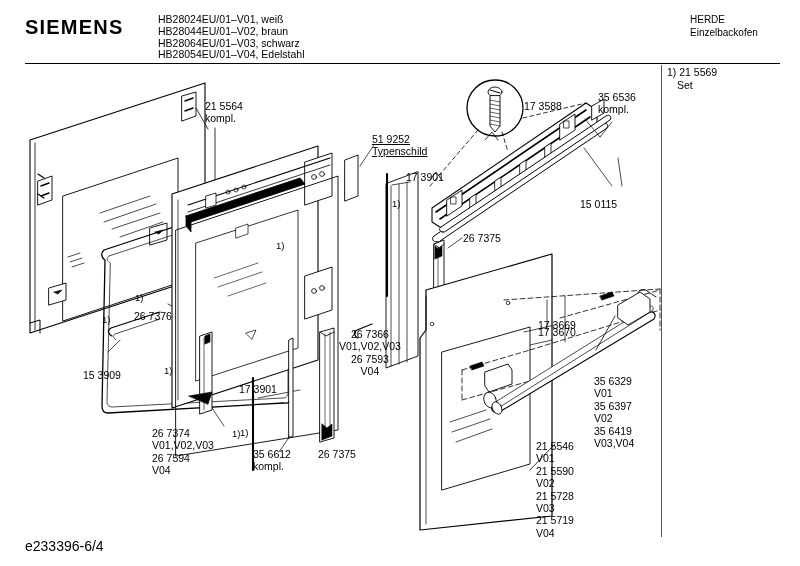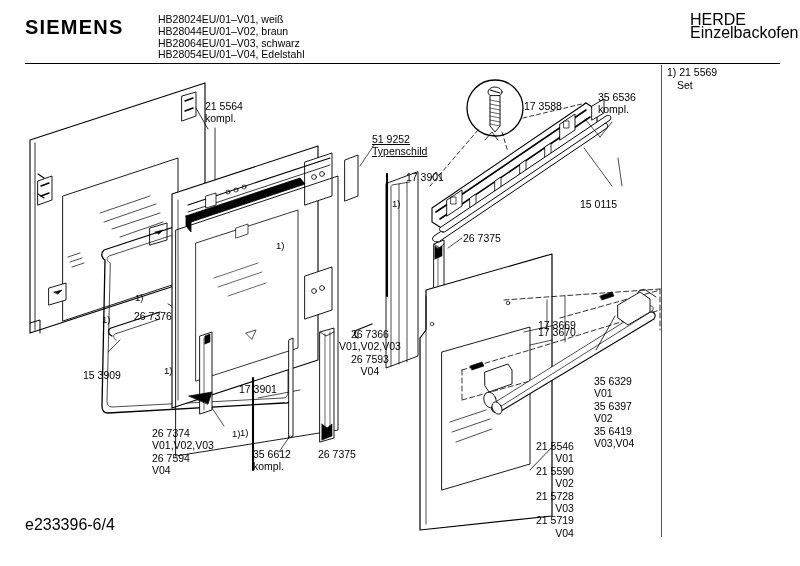--- a/index.html
+++ b/index.html
@@ -5,32 +5,32 @@
   html,body{margin:0;padding:0;background:#fff;}
   body{width:800px;height:566px;position:relative;overflow:hidden;
        font-family:"Liberation Sans",sans-serif;color:#000;}
   #sheet{position:absolute;left:0;top:0;width:800px;height:506px;padding-left:19px;}
 
   .brand{position:absolute;left:25px;top:16px;font-size:20px;font-weight:bold;
          letter-spacing:1.2px;font-family:"Liberation Sans",sans-serif;}
   .modellist{position:absolute;left:158px;top:14px;font-size:10.5px;line-height:11.8px;}
   .modellist div{white-space:nowrap;}
 
-  .herde{position:absolute;left:690px;top:14px;font-size:16px;line-height:12.5px;}
+  .herde{position:absolute;left:690px;top:14px;font-size:10px;line-height:12.5px;}
   .herde div{white-space:nowrap;}
 
   .hrule{position:absolute;left:25px;top:63px;width:755px;height:0;
          border-top:1.6px solid #000;}
   .vrule{position:absolute;left:661px;top:65px;width:0;height:472px;
          border-left:1.3px solid #555;}
 
   .setnote{position:absolute;left:667px;top:66px;font-size:10.5px;line-height:12.5px;}
   .setnote .l2{margin-left:10px;}
 
-  .footer{position:absolute;left:25px;top:516px;font-size:16px;}
+  .footer{position:absolute;left:25px;top:538px;font-size:14px;}
 
   
   .lbl{position:absolute;font-size:10.5px;line-height:12.4px;white-space:pre;}
   .ref{position:absolute;font-size:9.5px;}
 
   svg.art{position:absolute;left:0;top:0;width:800px;height:566px;
           pointer-events:none;}
   svg.art *{vector-effect:non-scaling-stroke;}
 </style>
 </head>
@@ -342,21 +342,21 @@
   <div class="lbl" style="left:580px;top:198px;">15 0115</div>
   <div class="lbl" style="left:463px;top:232px;">26 7375</div>
   <div class="lbl" style="left:538px;top:311px;margin-top:8px;">17 3669</div>
   <div class="lbl" style="left:538px;top:326px;">17 3670</div>
   <div class="lbl" style="left:594px;top:375px;">35 6329
 V01
 35 6397
 V02
 35 6419
 V03,V04</div>
-  <div class="lbl" style="left:536px;top:440px;text-align:right;">21 5546
+  <div class="lbl" style="left:536px;top:440px;">21 5546
 V01
 21 5590
 V02
 21 5728
 V03
 21 5719
 V04</div>
 
   <div class="ref" style="left:135px;top:292px;">1)</div>
   <div class="ref" style="left:102px;top:314px;">1)</div>

